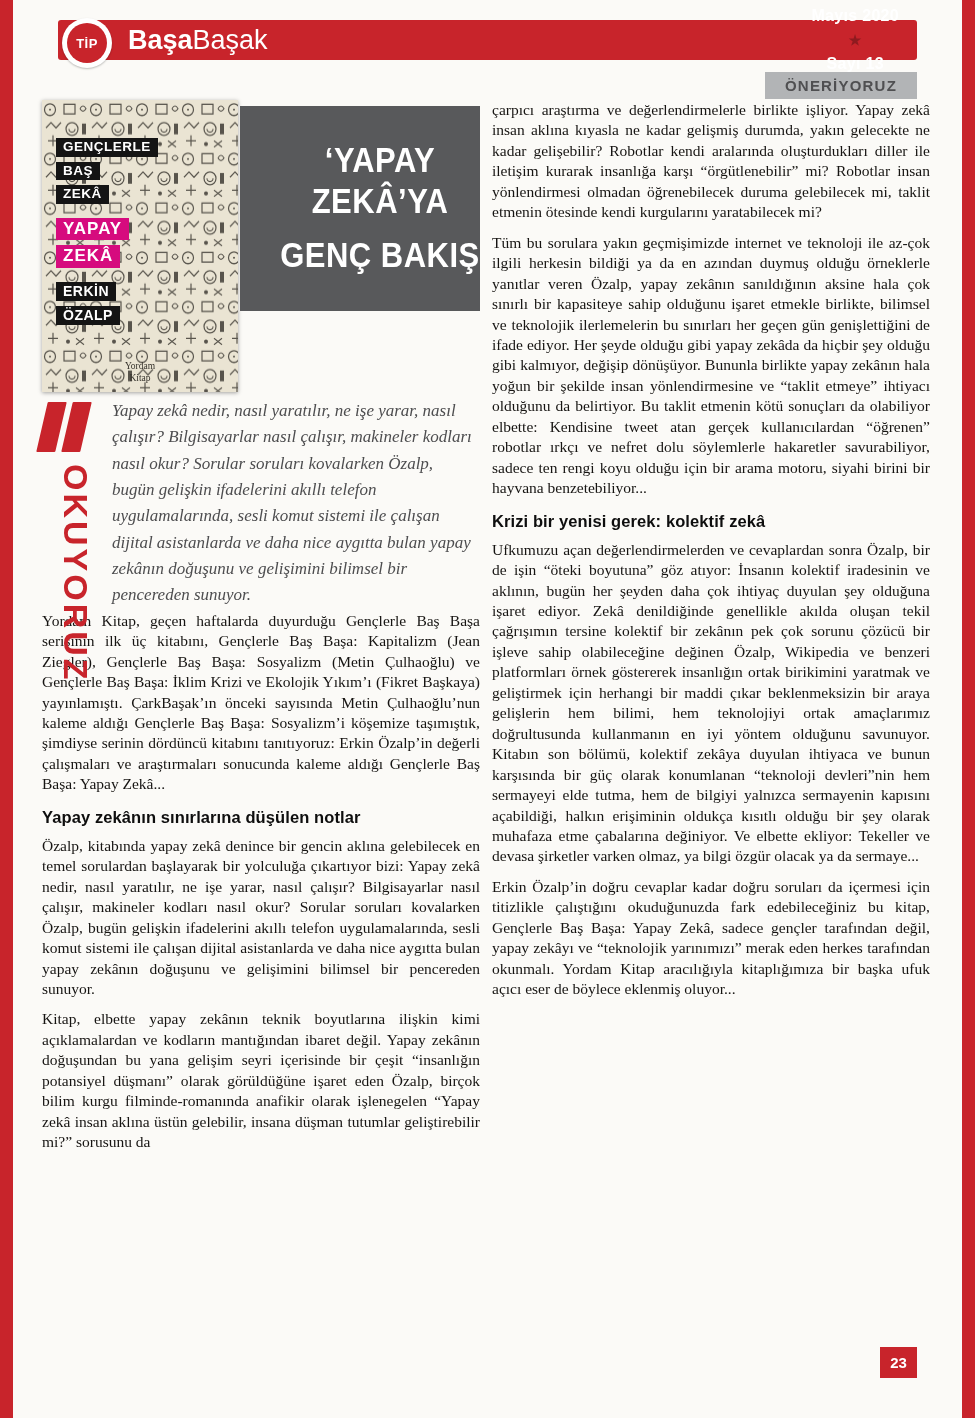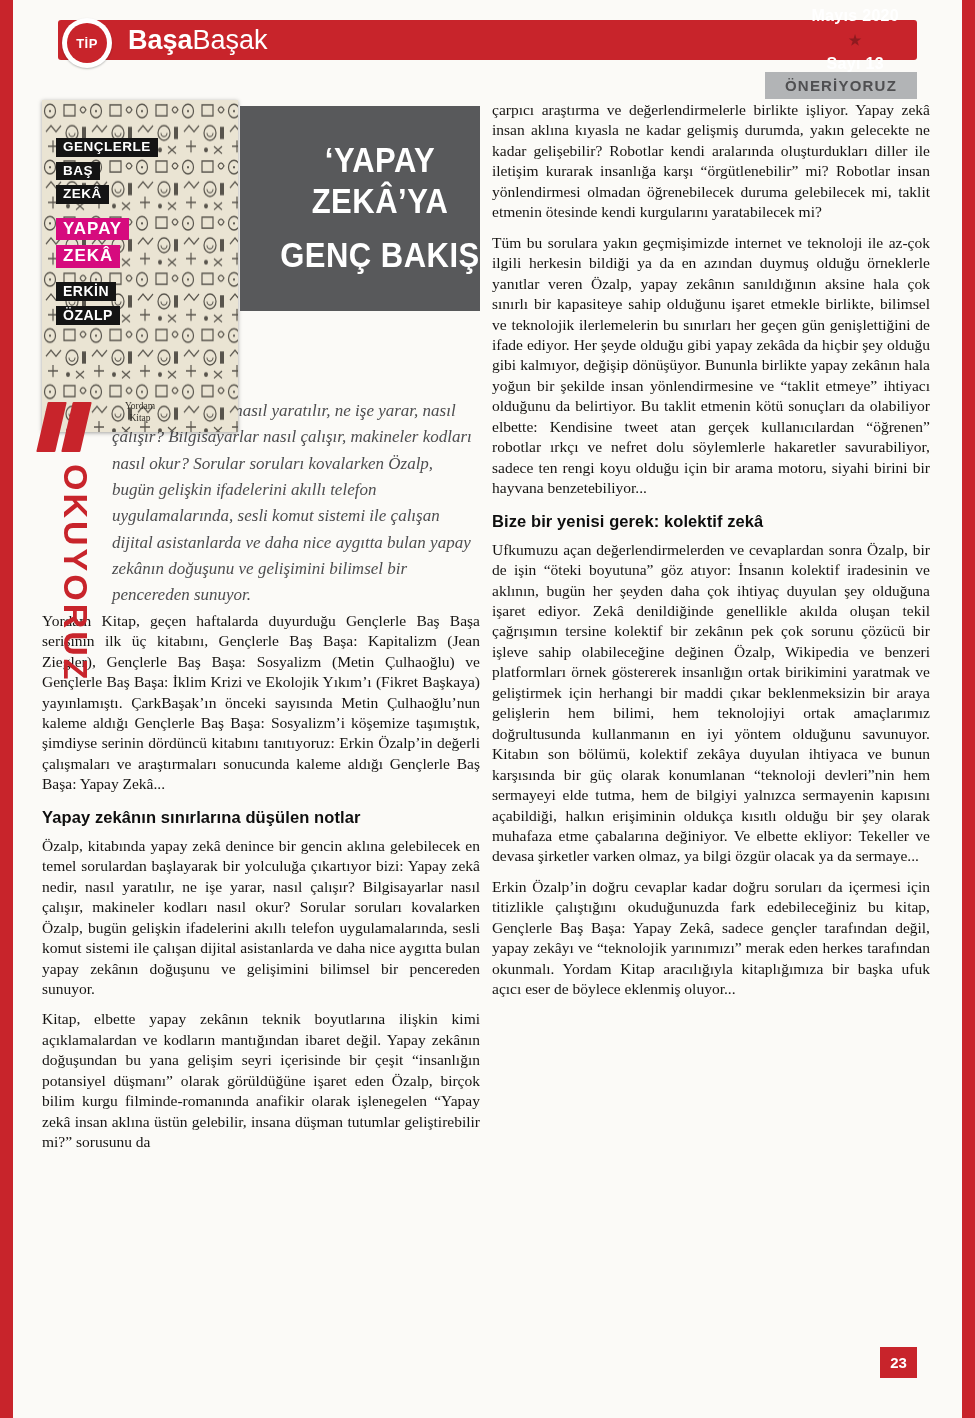--- a/index.html
+++ b/index.html
@@ -60,21 +60,21 @@
     display:flex;align-items:center;justify-content:center;
   }
 
   
   .col-left{position:absolute;left:42px;top:100px;width:438px;}
   .col-right{position:absolute;left:492px;top:100px;width:438px;}
 
   
   .feature{position:relative;height:284px;}
   .cover{
-    position:absolute;left:0;top:0;width:196px;height:332px;
+    position:absolute;left:0;top:0;width:196px;height:292px;
     background:#eae4d3;box-shadow:0 1px 4px rgba(0,0,0,.35);
   }
   .cover-art{position:absolute;inset:0;width:100%;height:100%;}
   .cover-labels{position:absolute;inset:0;}
   .tag{
     display:table;margin:0 0 5px 14px;padding:1px 7px 2px;
     color:#fff;font-family:"Liberation Sans", sans-serif;font-weight:bold;line-height:1.15;
   }
   .tag.black{background:#141414;}
   .tag.pink{background:var(--pink);}
@@ -220,20 +220,20 @@
       <h3 class="subhead">Yapay zekânın sınırlarına düşülen notlar</h3>
       <p>Özalp, kitabında yapay zekâ denince bir gencin aklına gelebilecek en temel sorulardan başlayarak bir yolculuğa çıkartıyor bizi: Yapay zekâ nedir, nasıl yaratılır, ne işe yarar, nasıl çalışır? Bilgisayarlar nasıl çalışır, makineler kodları nasıl okur? Sorular soruları kovalarken Özalp, bugün gelişkin ifadelerini akıllı telefon uygulamalarında, sesli komut sistemi ile çalışan dijital asistanlarda ve daha nice aygıtta bulan yapay zekânın doğuşunu ve gelişimini bilimsel bir pencereden sunuyor.</p>
       <p>Kitap, elbette yapay zekânın teknik boyutlarına ilişkin kimi açıklamalardan ve kodların mantığından ibaret değil. Yapay zekânın doğuşundan bu yana gelişim seyri içerisinde bir çeşit “insanlığın potansiyel düşmanı” olarak görüldüğüne işaret eden Özalp, birçok bilim kurgu filminde-romanında anafikir olarak işlenegelen “Yapay zekâ insan aklına üstün gelebilir, insana düşman tutumlar geliştirebilir mi?” sorusunu da</p>
     </div>
   </div>
 
   <div class="col-right">
     <div class="body">
       <p>çarpıcı araştırma ve değerlendirmelerle birlikte işliyor. Yapay zekâ insan aklına kıyasla ne kadar gelişmiş durumda, yakın gelecekte ne kadar gelişebilir? Robotlar kendi aralarında oluşturdukları diller ile iletişim kurarak insanlığa karşı “örgütlenebilir” mi? Robotlar insan yönlendirmesi olmadan öğrenebilecek duruma gelebilecek mi, taklit etmenin ötesinde kendi kurgularını yaratabilecek mi?</p>
       <p>Tüm bu sorulara yakın geçmişimizde internet ve teknoloji ile az-çok ilgili herkesin bildiği ya da en azından duymuş olduğu örneklerle yanıtlar veren Özalp, yapay zekânın sanıldığının aksine hala çok sınırlı bir kapasiteye sahip olduğunu işaret etmekle birlikte, bilimsel ve teknolojik ilerlemelerin bu sınırları her geçen gün genişlettiğini de ifade ediyor. Her şeyde olduğu gibi yapay zekâda da hiçbir şey olduğu gibi kalmıyor, değişip dönüşüyor. Bununla birlikte yapay zekânın hala yoğun bir şekilde insan yönlendirmesine ve “taklit etmeye” ihtiyacı olduğunu da belirtiyor. Bu taklit etmenin kötü sonuçları da olabiliyor elbette: Kendisine tweet atan gerçek kullanıcılardan “öğrenen” robotlar ırkçı ve nefret dolu söylemlerle hakaretler savurabiliyor, sadece ten rengi koyu olduğu için bir arama motoru, siyahi birini bir hayvana benzetebiliyor...</p>
-      <h3 class="subhead">Bize bir yenisi gerek: kolektif zekâ</h3>
+      <h3 class="subhead">Krizi bir yenisi gerek: kolektif zekâ</h3>
       <p>Ufkumuzu açan değerlendirmelerden ve cevaplardan sonra Özalp, bir de işin “öteki boyutuna” göz atıyor: İnsanın kolektif iradesinin ve aklının, bugün her şeyden daha çok ihtiyaç duyulan şey olduğuna işaret ediyor. Zekâ denildiğinde genellikle akılda oluşan tekil çağrışımın tersine kolektif bir zekânın pek çok sorunu çözücü bir işleve sahip olabileceğine değinen Özalp, Wikipedia ve benzeri platformları örnek göstererek insanlığın ortak birikimini yaratmak ve geliştirmek için herhangi bir maddi çıkar beklenmeksizin bir araya gelişlerin hem bilimi, hem teknolojiyi ortak amaçlarımız doğrultusunda kullanmanın en iyi yöntem olduğunu savunuyor. Kitabın son bölümü, kolektif zekâya duyulan ihtiyaca ve bunun karşısında bir güç olarak konumlanan “teknoloji devleri”nin hem sermayeyi elde tutma, hem de bilgiyi yalnızca sermayenin kapısını açabildiği, halkın erişiminin oldukça kısıtlı olduğu bir şey olarak muhafaza etme çabalarına değiniyor. Ve elbette ekliyor: Tekeller ve devasa şirketler varken olmaz, ya bilgi özgür olacak ya da sermaye...</p>
       <p>Erkin Özalp’in doğru cevaplar kadar doğru soruları da içermesi için titizlikle çalıştığını okuduğunuzda fark edebileceğiniz bu kitap, Gençlerle Baş Başa: Yapay Zekâ, sadece gençler tarafından değil, yapay zekâyı ve “teknolojik yarınımızı” merak eden herkes tarafından okunmalı. Yordam Kitap aracılığıyla kitaplığımıza bir başka ufuk açıcı eser de böylece eklenmiş oluyor...</p>
     </div>
   </div>
 
   <div class="pageno">23</div>
 </div>
 
 </body></html>

